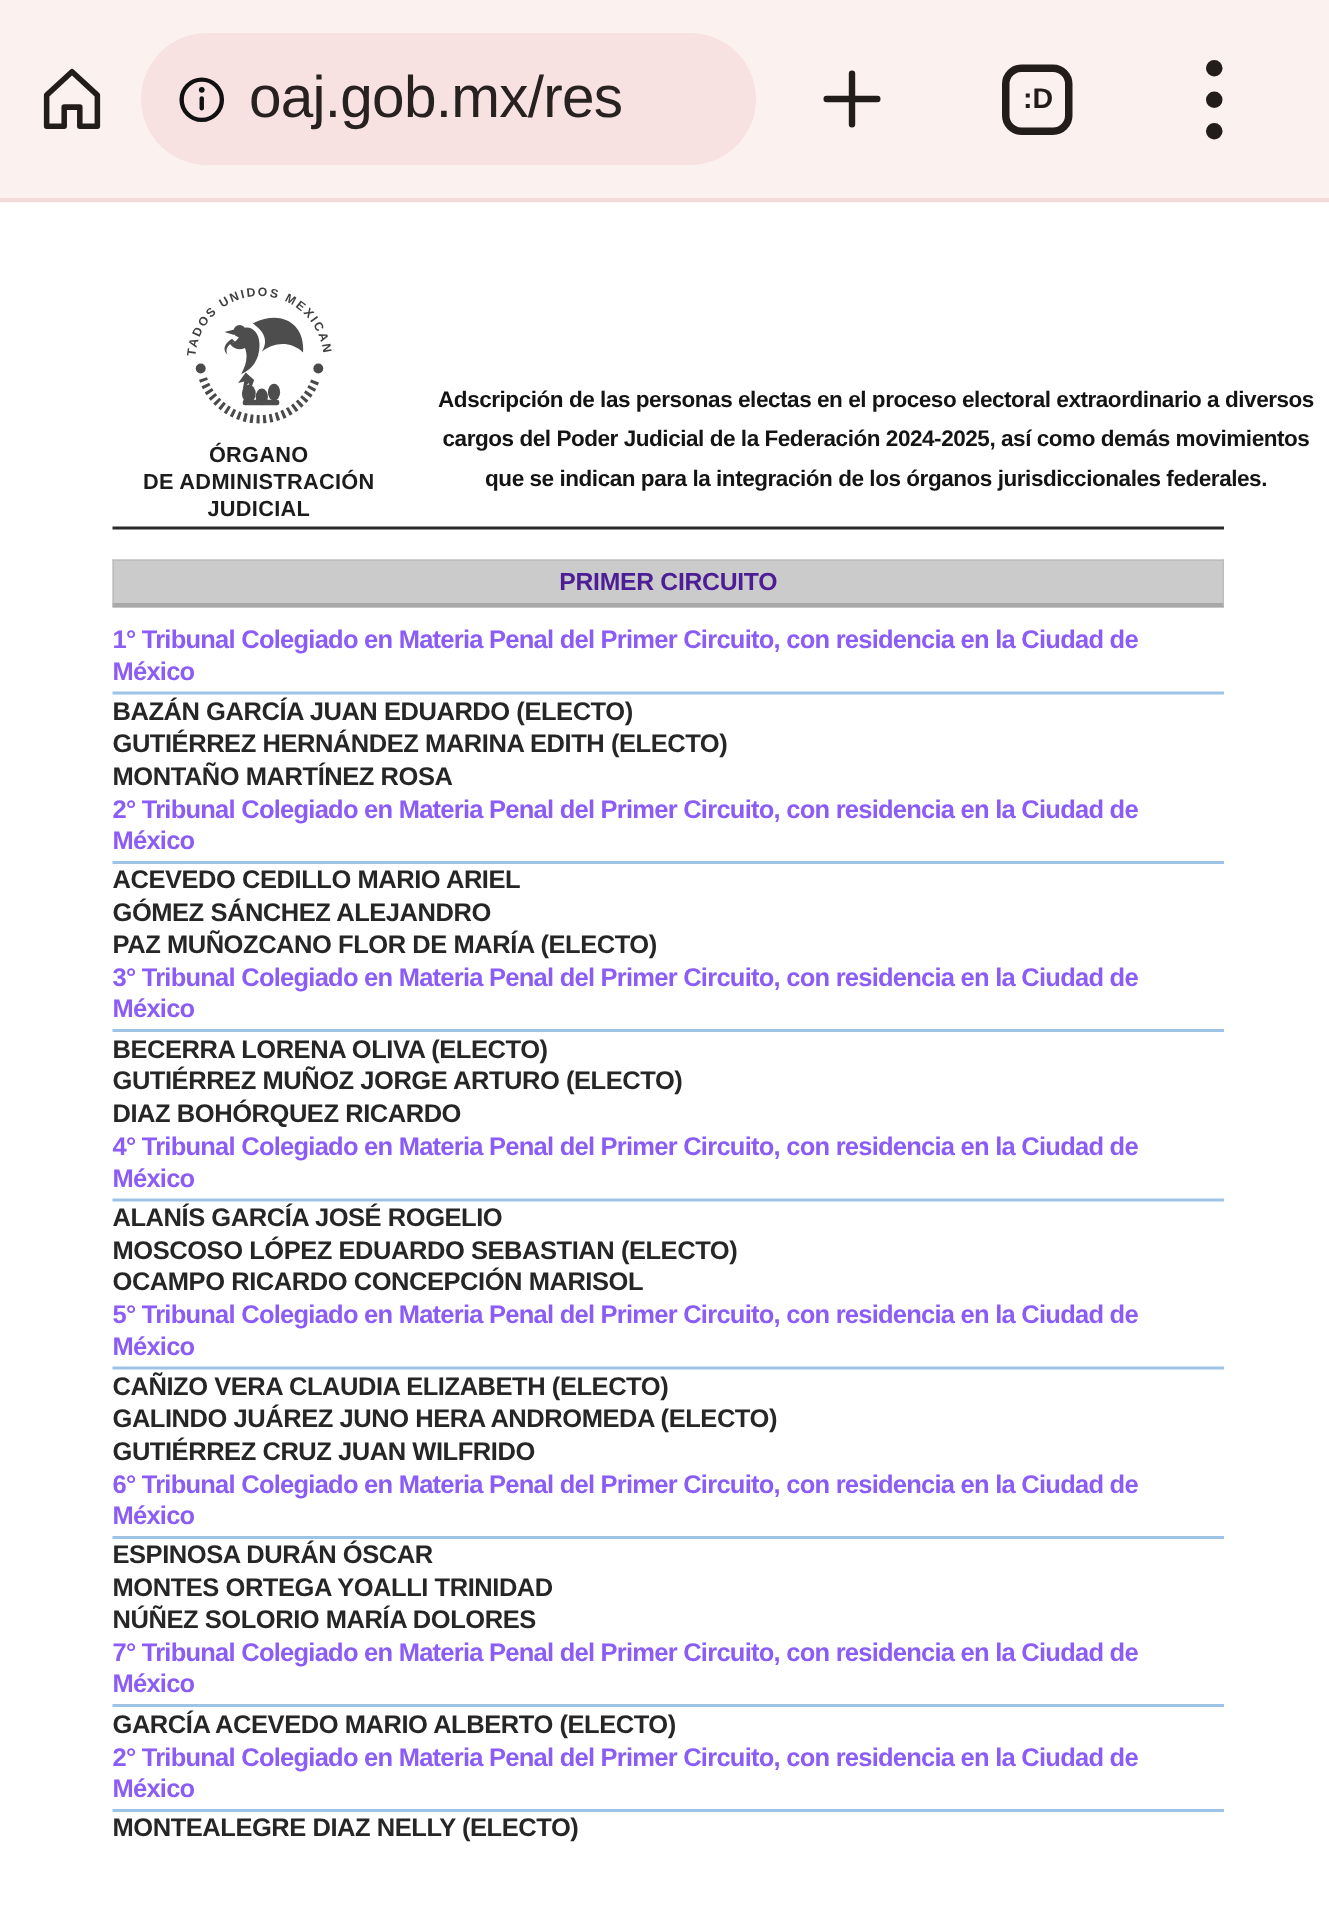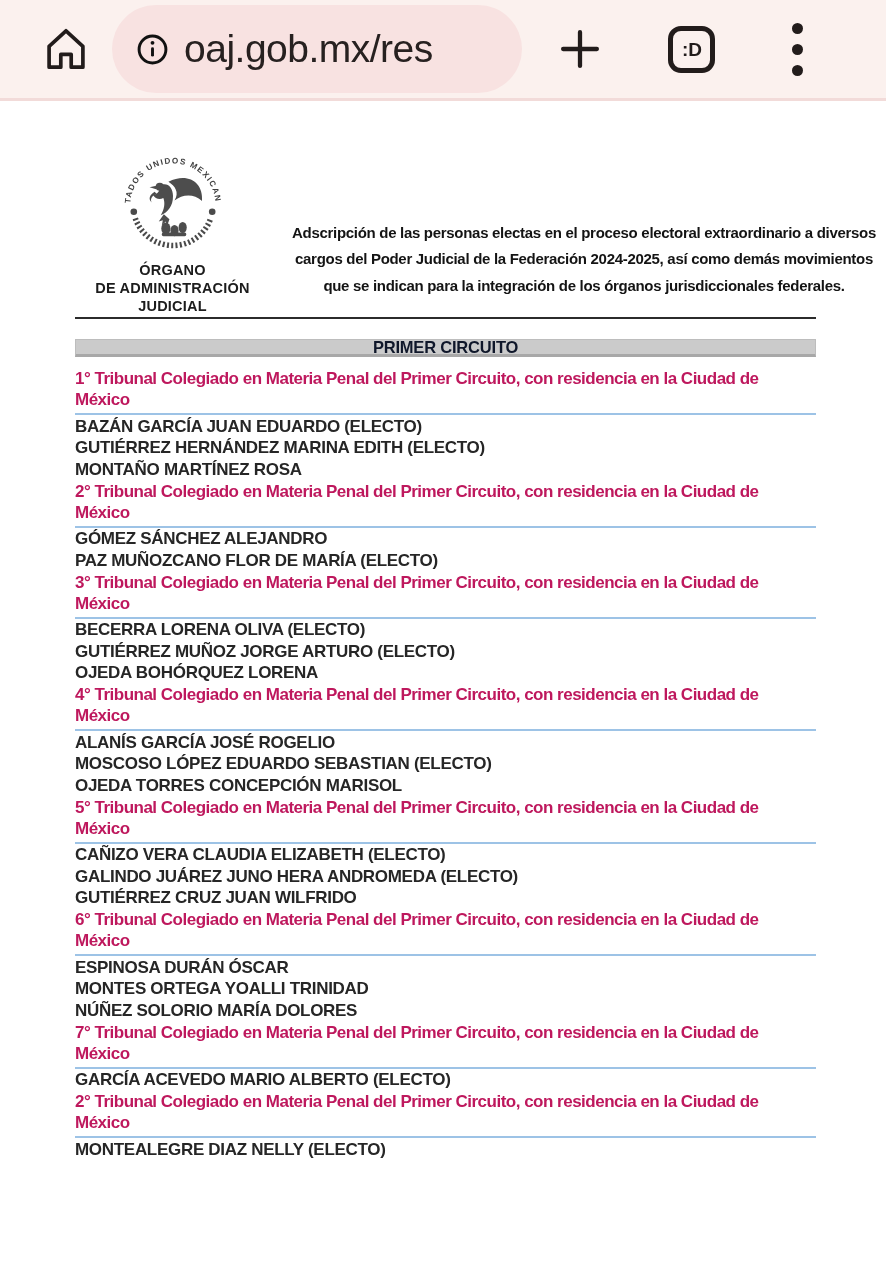--- a/index.html
+++ b/index.html
@@ -11,23 +11,23 @@
     --circuit-border:#A8A8A8;
     --rule-blue:#9DC3E6;
     --ink:#111111;
   }
   *{margin:0;padding:0;box-sizing:border-box;}
   html,body{width:886px;background:#ffffff;}
   body{height:1280px;overflow:hidden;font-family:"Liberation Sans",sans-serif;color:var(--ink);}
 
   
   .toolbar{
-    height:101px;background:var(--toolbar-bg);
+    height:135px;background:var(--toolbar-bg);
     border-bottom:3px solid var(--toolbar-divider);
-    display:flex;align-items:center;padding:0 38px;
+    display:flex;align-items:center;padding:0 20px;
   }
   .toolbar button{background:none;border:none;cursor:pointer;color:var(--icon);display:flex;align-items:center;justify-content:center;}
   .home-btn{width:56px;height:56px;margin-right:18px;}
   .home-btn svg{width:52px;height:52px;}
   .url-pill{
     width:410px;height:88px;background:var(--pill-bg);border-radius:46px;
     display:flex;align-items:center;padding:0 22px;gap:13px;cursor:pointer;
   }
   .info-ic{width:37px;height:37px;flex:0 0 auto;display:flex;}
   .info-ic svg{width:37px;height:37px;}
@@ -50,29 +50,29 @@
   .seal{width:112px;height:118px;display:block;margin:0 auto 2px;}
   .org-name{font-weight:700;font-size:14.5px;line-height:18px;color:#1c1c1c;letter-spacing:0.2px;}
   .intro{
     flex:1;margin:0 -68px 16px 14px;
     font-weight:700;font-size:15px;line-height:26.5px;letter-spacing:-0.3px;
     text-align:center;color:#141414;
   }
   .header-rule{border:none;border-top:2px solid #2b2b2b;margin-top:2px;}
 
   .circuit{
-    margin-top:20px;height:18px;background:var(--circuit-bg);
+    margin-top:20px;height:32px;background:var(--circuit-bg);
     border:1px solid #bdbdbd;border-bottom:3px solid var(--circuit-border);
     display:flex;align-items:center;justify-content:center;
-    font-weight:700;font-size:16.5px;letter-spacing:-0.2px;color:#0f172a;
+    font-weight:700;font-size:16.5px;letter-spacing:-0.2px;color:#4c1d95;
   }
 
   .tribunals{margin-top:11px;}
   .tribunal-title{
-    font-size:17px;font-weight:700;line-height:21px;letter-spacing:-0.5px;color:#be185d;
+    font-size:17px;font-weight:700;line-height:21px;letter-spacing:-0.5px;color:#8b5cf6;
     padding-bottom:3px;border-bottom:2px solid var(--rule-blue);
   }
   .member-row{
     font-size:17px;font-weight:700;line-height:21px;letter-spacing:-0.3px;color:#262626;
     padding-top:0.5px;
   }
   .tribunal{margin-bottom:1px;}
 </style>
 </head>
 <body>
@@ -156,34 +156,35 @@
 
   <div class="tribunals" id="tribunal-list">
       <section class="tribunal">
         <h3 class="tribunal-title">1° Tribunal Colegiado en Materia Penal del Primer Circuito, con residencia en la Ciudad de México</h3>
         <div class="member-row">BAZÁN GARCÍA JUAN EDUARDO (ELECTO)</div>
         <div class="member-row">GUTIÉRREZ HERNÁNDEZ MARINA EDITH (ELECTO)</div>
         <div class="member-row">MONTAÑO MARTÍNEZ ROSA</div>
       </section>
       <section class="tribunal">
         <h3 class="tribunal-title">2° Tribunal Colegiado en Materia Penal del Primer Circuito, con residencia en la Ciudad de México</h3>
+        <div class="member-row">ACEVEDO CEDILLO MARIO ARIEL</div>
         <div class="member-row">GÓMEZ SÁNCHEZ ALEJANDRO</div>
         <div class="member-row">PAZ MUÑOZCANO FLOR DE MARÍA (ELECTO)</div>
       </section>
       <section class="tribunal">
         <h3 class="tribunal-title">3° Tribunal Colegiado en Materia Penal del Primer Circuito, con residencia en la Ciudad de México</h3>
         <div class="member-row">BECERRA LORENA OLIVA (ELECTO)</div>
         <div class="member-row">GUTIÉRREZ MUÑOZ JORGE ARTURO (ELECTO)</div>
-        <div class="member-row">OJEDA BOHÓRQUEZ LORENA</div>
+        <div class="member-row">DIAZ BOHÓRQUEZ RICARDO</div>
       </section>
       <section class="tribunal">
         <h3 class="tribunal-title">4° Tribunal Colegiado en Materia Penal del Primer Circuito, con residencia en la Ciudad de México</h3>
         <div class="member-row">ALANÍS GARCÍA JOSÉ ROGELIO</div>
         <div class="member-row">MOSCOSO LÓPEZ EDUARDO SEBASTIAN (ELECTO)</div>
-        <div class="member-row">OJEDA TORRES CONCEPCIÓN MARISOL</div>
+        <div class="member-row">OCAMPO RICARDO CONCEPCIÓN MARISOL</div>
       </section>
       <section class="tribunal">
         <h3 class="tribunal-title">5° Tribunal Colegiado en Materia Penal del Primer Circuito, con residencia en la Ciudad de México</h3>
         <div class="member-row">CAÑIZO VERA CLAUDIA ELIZABETH (ELECTO)</div>
         <div class="member-row">GALINDO JUÁREZ JUNO HERA ANDROMEDA (ELECTO)</div>
         <div class="member-row">GUTIÉRREZ CRUZ JUAN WILFRIDO</div>
       </section>
       <section class="tribunal">
         <h3 class="tribunal-title">6° Tribunal Colegiado en Materia Penal del Primer Circuito, con residencia en la Ciudad de México</h3>
         <div class="member-row">ESPINOSA DURÁN ÓSCAR</div>

